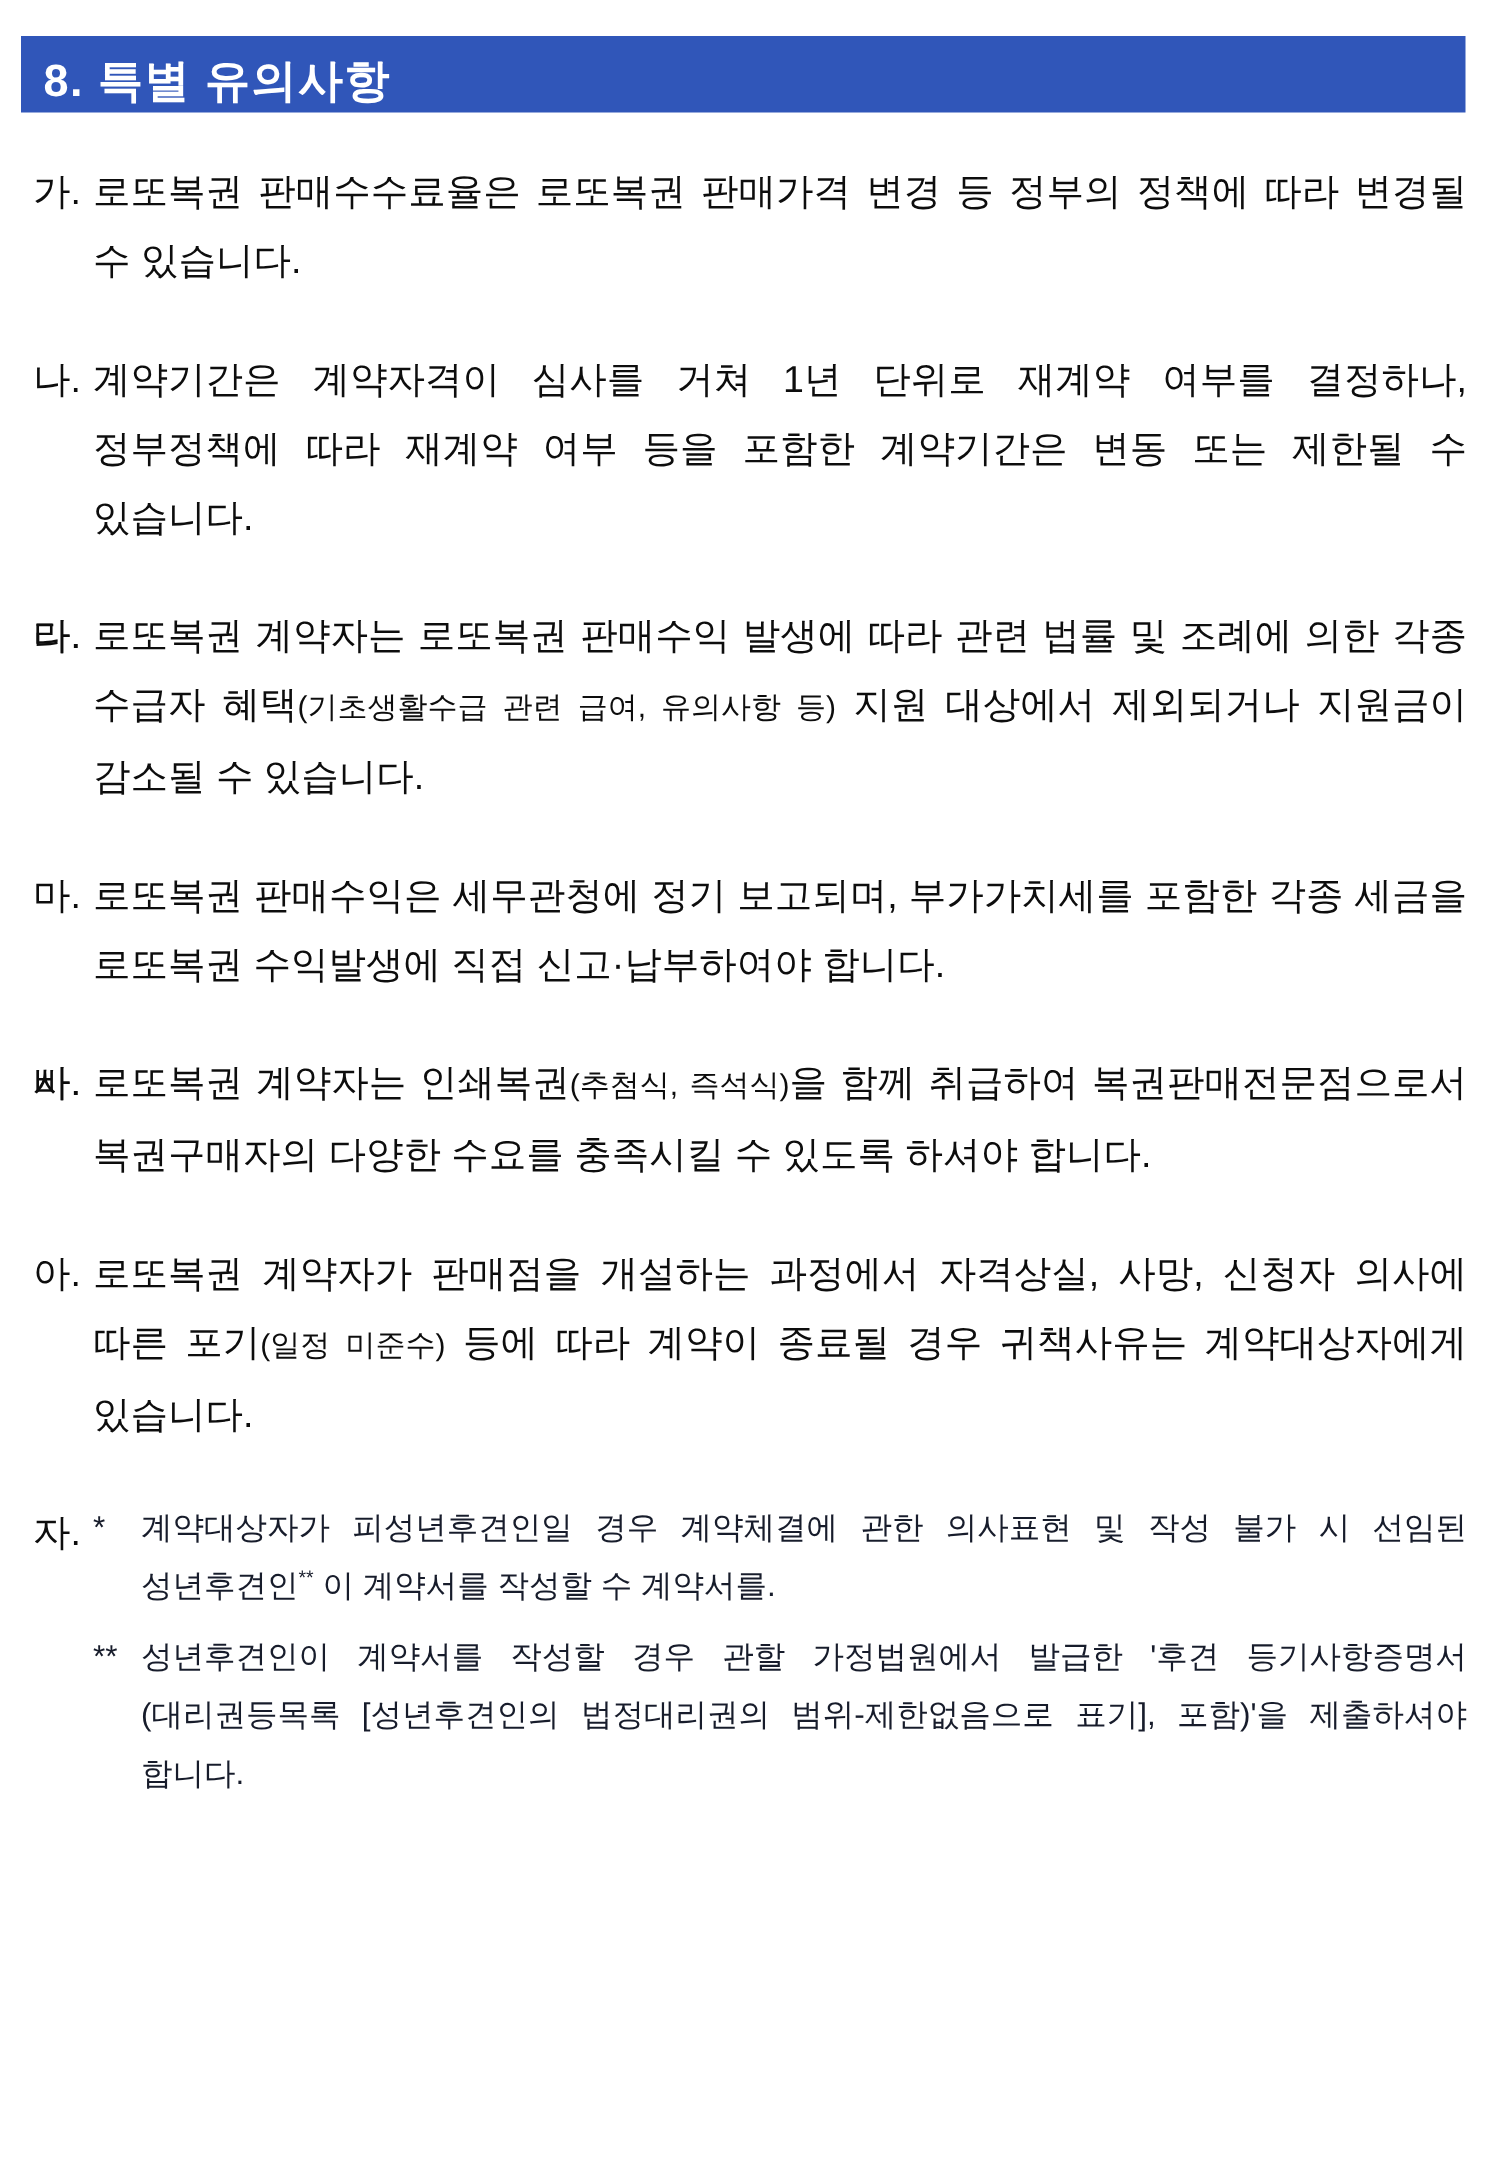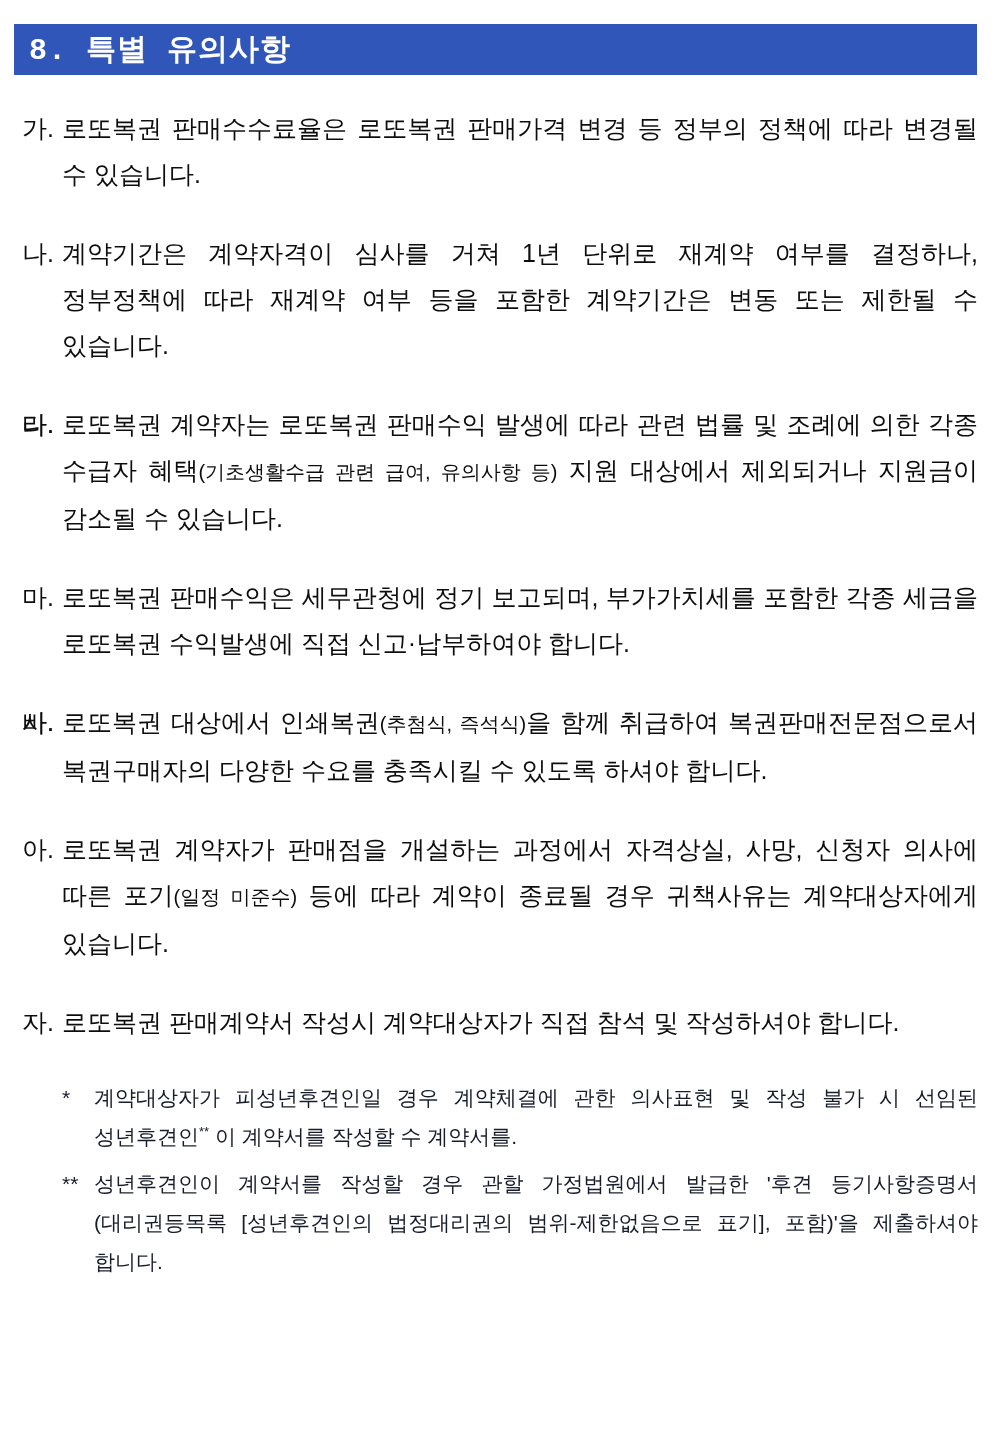--- a/index.html
+++ b/index.html
@@ -12,24 +12,23 @@
     height: 1453px;
     overflow: hidden;
     font-family: "Liberation Sans", "DejaVu Sans", sans-serif;
     color: #0d0d0d;
     position: relative;
   }
   .header-bar {
     margin: 24px 23px 0 14px;
     height: 51px;
     display: flex;
-    align-items: center;
+    align-items: flex-end;
     padding-left: 15px;
     box-sizing: border-box;
-    font-family: Liberation Mono, monospace;
   }
   .header-bar .header-title {
     font-size: 30px;
     font-weight: bold;
     letter-spacing: 1px;
   }
   .content {
     margin: 30px 22px 0 22px;
   }
   .notice-item {
@@ -81,23 +80,23 @@
   <span class="header-title">8. 특별 유의사항</span>
 </div>
 
 <div class="content">
     <div class="notice-item"><span class="item-label">가.</span><span>로또복권 판매수수료율은 로또복권 판매가격 변경 등 정부의 정책에 따라 변경될 수 있습니다.</span></div>
     <div class="notice-item"><span class="item-label">나.</span><span>계약기간은 계약자격이 심사를 거쳐 1년 단위로 재계약 여부를 결정하나, 정부정책에 따라 재계약 여부 등을 포함한 계약기간은 변동 또는 제한될 수 있습니다.</span></div>
     <div class="notice-item"><span class="item-label">다.</span></div>
     <div class="notice-item"><span class="item-label">라.</span><span>로또복권 계약자는 로또복권 판매수익 발생에 따라 관련 법률 및 조례에 의한 각종 수급자 혜택</span><span class="seg-small">(기초생활수급 관련 급여, 유의사항 등)</span><span> 지원 대상에서 제외되거나 지원금이 감소될 수 있습니다.</span></div>
     <div class="notice-item"><span class="item-label">마.</span><span>로또복권 판매수익은 세무관청에 정기 보고되며, 부가가치세를 포함한 각종 세금을 로또복권 수익발생에 직접 신고·납부하여야 합니다.</span></div>
     <div class="notice-item"><span class="item-label">바.</span></div>
-    <div class="notice-item"><span class="item-label">사.</span><span>로또복권 대상에서 인쇄복권</span><span class="seg-small">(추첨식, 즉석식)</span><span>을 함께 취급하여 복권판매전문점으로서 복권구매자의 다양한 수요를 충족시킬 수 있도록 하셔야 합니다.</span></div>
+    <div class="notice-item"><span class="item-label">사.</span><span>로또복권 계약자는 인쇄복권</span><span class="seg-small">(추첨식, 즉석식)</span><span>을 함께 취급하여 복권판매전문점으로서 복권구매자의 다양한 수요를 충족시킬 수 있도록 하셔야 합니다.</span></div>
     <div class="notice-item"><span class="item-label">아.</span><span>로또복권 계약자가 판매점을 개설하는 과정에서 자격상실, 사망, 신청자 의사에 따른 포기</span><span class="seg-small">(일정 미준수)</span><span> 등에 따라 계약이 종료될 경우 귀책사유는 계약대상자에게 있습니다.</span></div>
-    <div class="notice-item"><span class="item-label">자.</span><span>로또복권 판매계약서 작성시 계약대상자가 직접 참석 및 작성하셔야 합니다.</span></div>
+    <div class="notice-item"><span class="item-label">자.</span></div>
   </div>
 
 <div class="footnotes">
     <div class="footnote-row" style="color: rgb(23, 28, 43);">
       <span class="footnote-marker">*</span>
       <div class="footnote-text"><span>계약대상자가 피성년후견인일 경우 계약체결에 관한 의사표현 및 작성 불가 시 선임된 성년후견인</span><span class="seg-sup">**</span><span> 이 계약서를 작성할 수 계약서를.</span></div>
     </div>
     <div class="footnote-row" style="color: rgb(23, 28, 43);">
       <span class="footnote-marker">**</span>
       <div class="footnote-text"><span>성년후견인이 계약서를 작성할 경우 관할 가정법원에서 발급한 '후견 등기사항증명서(대리권등목록 [성년후견인의 법정대리권의 범위-제한없음으로 표기], 포함)'을 제출하셔야 합니다.</span></div>

